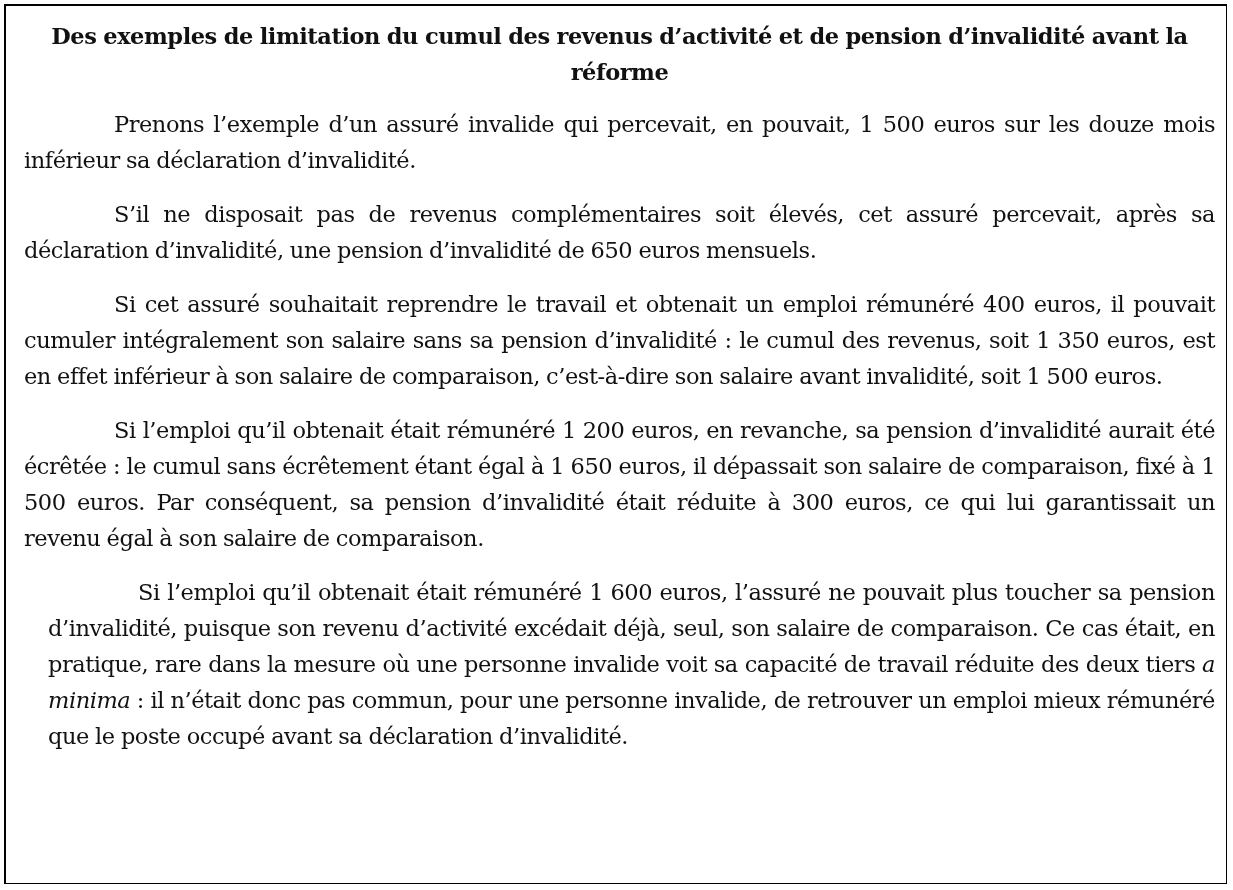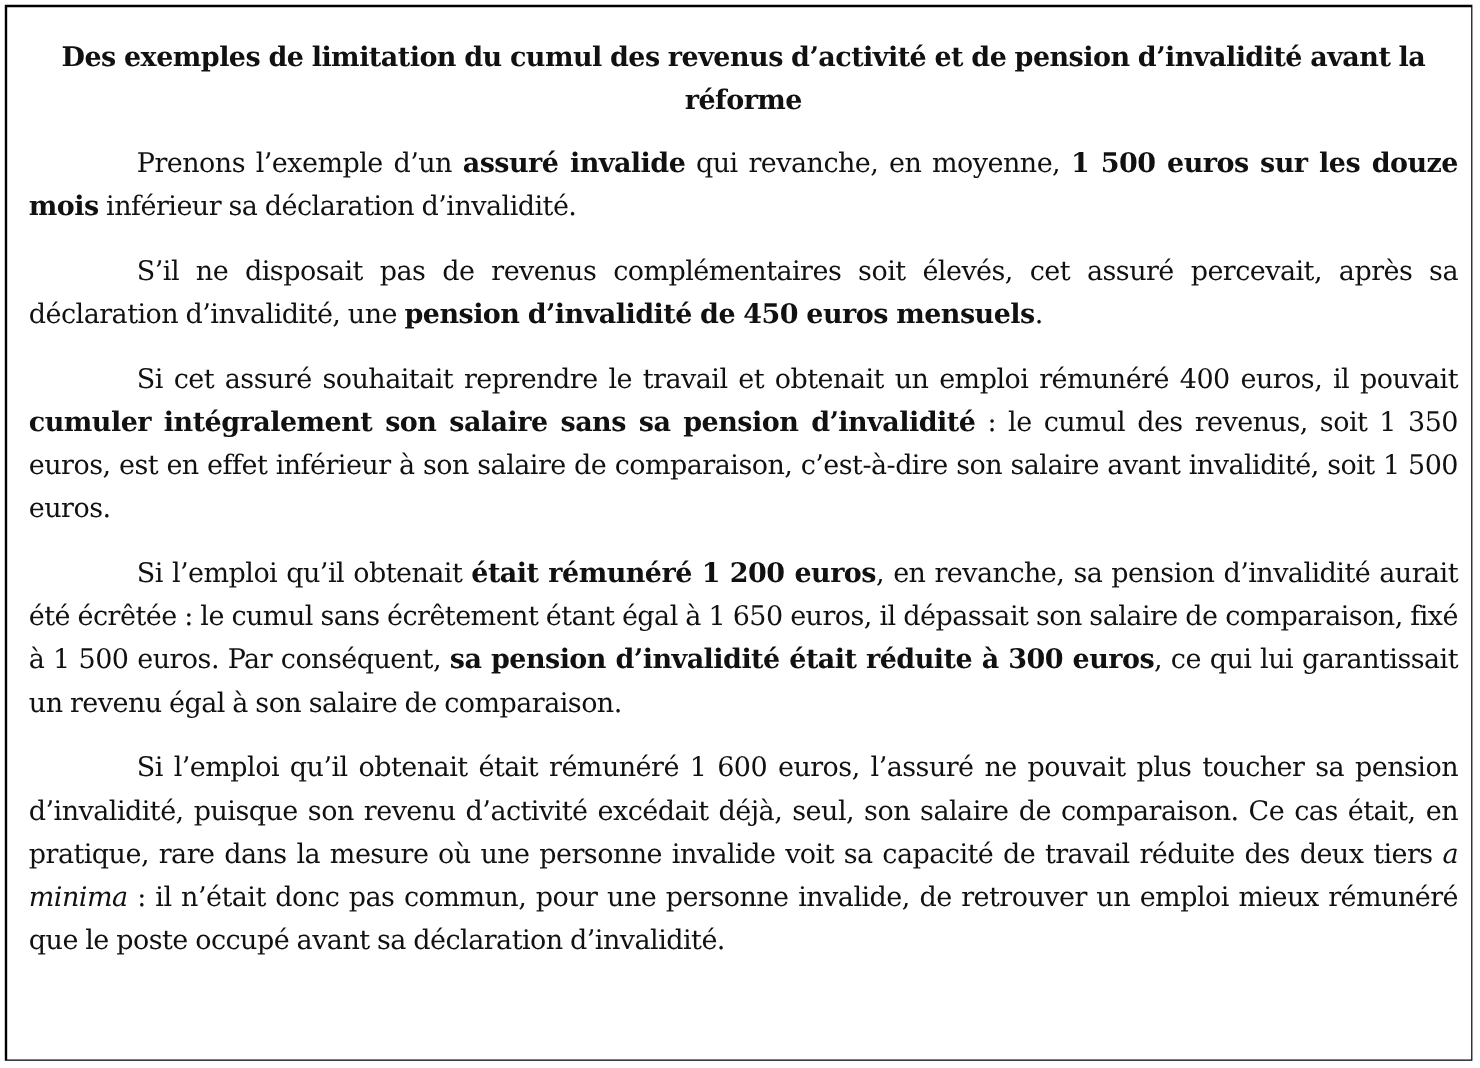--- a/index.html
+++ b/index.html
@@ -20,57 +20,57 @@
     width: 1223px;
     height: 880px;
     border: 2px solid #000000;
     box-sizing: border-box;
     border-right-width: 1px;
     border-bottom-width: 1px;
   }
   .content {
     position: absolute;
     left: 18px;
-    top: 24px;
+    top: 12px;
     width: 1191px;
     font-family: "DejaVu Serif", "Liberation Serif", serif;
     color: #111111;
     font-size: 22.5px;
     line-height: 36px;
     letter-spacing: -0.45px;
     word-spacing: -0.5px;
   }
   .title {
     text-align: center;
     font-weight: bold;
     margin: 0 0 16px 0;
     line-height: 36px;
   }
   .para {
     text-align: justify;
     text-indent: 90px;
     margin: 0 0 18px 0;
   }
-  .para:last-child { margin-bottom: 0; }
-  b { font-weight: bold; }
+  .para:last-child { margin-bottom: 0; margin-left: 24px; }
+  b { font-weight: normal; }
   i.latin { font-style: italic; }
 </style>
 </head>
 <body>
 
 <div class="frame">
   <div class="content">
     <div class="title">Des exemples de limitation du cumul des revenus d’activité et de pension d’invalidité avant la réforme</div>
 
     <p class="para">
-      <span>Prenons l’exemple d’un </span><b>assuré invalide</b><span> qui revanche, en moyenne, </span><b>1 500 euros sur les douze mois</b><span> inférieur sa déclaration d’invalidité.</span>
+      <span>Prenons l’exemple d’un </span><b>assuré invalide</b><span> qui percevait, en pouvait, </span><b>1 500 euros sur les douze mois</b><span> inférieur sa déclaration d’invalidité.</span>
     </p>
 
     <p class="para">
-      <span>S’il ne disposait pas de revenus complémentaires soit élevés, cet assuré percevait, après sa déclaration d’invalidité, une </span><b>pension d’invalidité de 450 euros mensuels</b><span>.</span>
+      <span>S’il ne disposait pas de revenus complémentaires soit élevés, cet assuré percevait, après sa déclaration d’invalidité, une </span><b>pension d’invalidité de 650 euros mensuels</b><span>.</span>
     </p>
 
     <p class="para">
       <span>Si cet assuré souhaitait reprendre le travail et obtenait un emploi rémunéré 400 euros, il pouvait </span><b>cumuler intégralement son salaire sans sa pension d’invalidité</b><span> : le cumul des revenus, soit 1 350 euros, est en effet inférieur à son salaire de comparaison, c’est-à-dire son salaire avant invalidité, soit 1 500 euros.</span>
     </p>
 
     <p class="para">
       <span>Si l’emploi qu’il obtenait </span><b>était rémunéré 1 200 euros</b><span>, en revanche, sa pension d’invalidité aurait été écrêtée : le cumul sans écrêtement étant égal à 1 650 euros, il dépassait son salaire de comparaison, fixé à 1 500 euros. Par conséquent, </span><b>sa pension d’invalidité était réduite à 300 euros</b><span>, ce qui lui garantissait un revenu égal à son salaire de comparaison.</span>
     </p>
 

